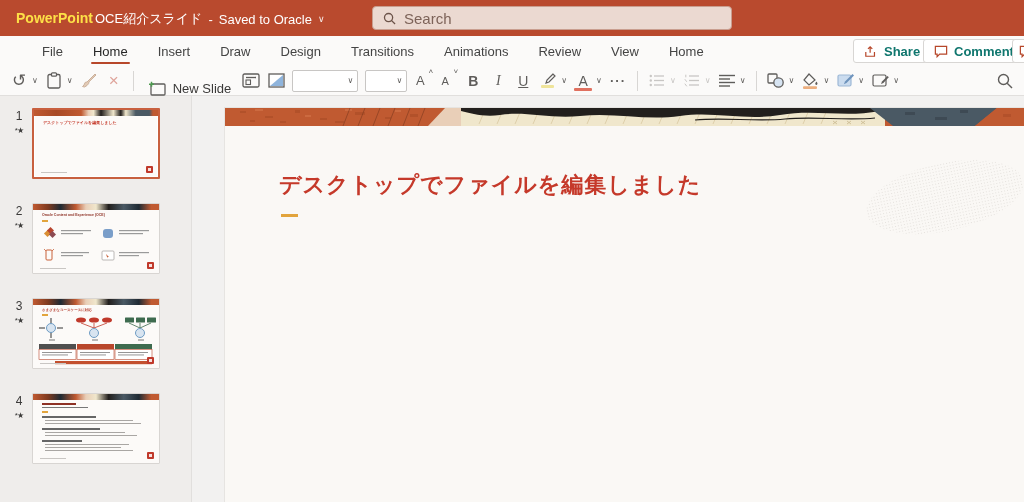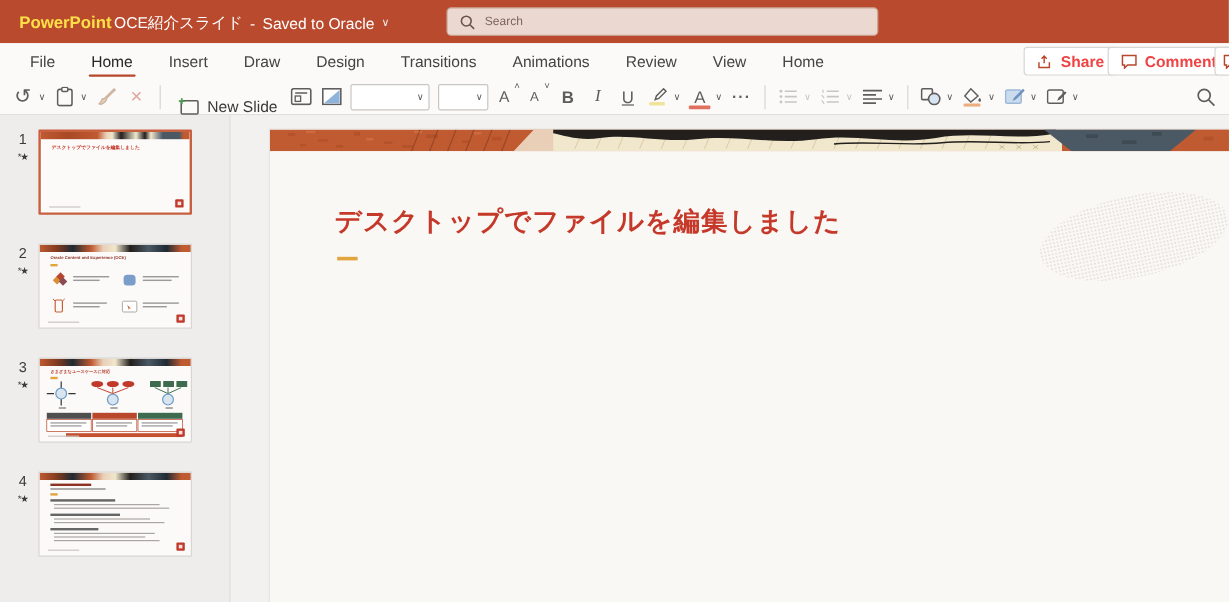--- a/index.html
+++ b/index.html
@@ -4,30 +4,30 @@
 <style>
   * { margin:0; padding:0; box-sizing:border-box; }
   html,body { width:1024px; height:502px; overflow:hidden; font-family:"Liberation Sans", sans-serif; background:#F2F1F0; }
 
   
   .titlebar { position:absolute; left:0; top:0; width:1024px; height:36px; background:#B94A2E; }
   .app-name { position:absolute; left:16px; top:10px; color:#fde047; font-weight:bold; font-size:14px; }
   .doc-group { position:absolute; left:95px; top:10px; color:#fff; font-size:13px; display:flex; gap:6px; align-items:center; cursor:default; }
   .doc-group .chev { font-size:9px; opacity:.9; }
   .searchbox { position:absolute; left:372px; top:6px; width:360px; height:24px; background:#EBD9D1; border:1px solid #C99E8F; border-radius:4px; display:flex; align-items:center; padding-left:10px; gap:8px; }
-  .searchbox input { border:none; outline:none; background:transparent; font-size:10px; color:#5a463d; width:280px; font-family:"Liberation Sans",sans-serif; }
+  .searchbox input { border:none; outline:none; background:transparent; font-size:15px; color:#5a463d; width:280px; font-family:"Liberation Sans",sans-serif; }
   .searchbox input::placeholder { color:#7D6359; opacity:1; }
 
   
-  .menubar { position:absolute; left:0; top:36px; width:1024px; height:30px; background:#FBFAF9; }
+  .menubar { position:absolute; left:0; top:36px; width:1024px; height:30px; background:#FBFAF9;padding-left:17px; }
   .tabs { display:flex; padding-left:10px; height:30px; }
   .tab { padding:0 15px; font-size:13px; color:#444; display:flex; align-items:center; position:relative; cursor:default; }
   .tab.active { font-weight:normal; color:#262626; }
   .tab.active .underline { position:absolute; left:13px; right:13px; bottom:2px; height:2px; background:#B7472A; border-radius:1px; }
-  .hbtn { position:absolute; top:3px; height:24px; background:#fff; border:1px solid #D8D6D4; border-radius:3px; color:#ef4444; font-size:13px; font-weight:bold; display:flex; align-items:center; gap:6px; padding:0 10px; cursor:default; }
+  .hbtn { position:absolute; top:3px; height:24px; background:#fff; border:1px solid #D8D6D4; border-radius:3px; color:#0f766e; font-size:13px; font-weight:bold; display:flex; align-items:center; gap:6px; padding:0 10px; cursor:default; }
   .hbtn svg { flex:none; }
   .hbtn-cut { position:absolute; top:3px; left:1012px; width:40px; height:24px; background:#fff; border:1px solid #D8D6D4; border-radius:3px; display:flex; align-items:center; padding-left:6px; color:#B7472A; }
 
   
   .toolbar { position:absolute; left:0; top:66px; width:1024px; height:30px; background:#FBFAF9; border-bottom:1px solid #E1DFDD; display:flex; align-items:center; padding:0 10px; gap:7px; }
   .ticon { display:flex; align-items:center; justify-content:center; height:24px; min-width:18px; color:#5F5D5B; font-size:15px; cursor:default; }
   .tchev { font-size:8px; color:#5F5D5B; margin-left:-3px; cursor:default; }
   .tchev.dis { color:#C8C6C4; }
   .dis { color:#C8C6C4 !important; }
   .tdiv { width:1px; height:20px; background:#D8D6D4; margin:0 3px; }

